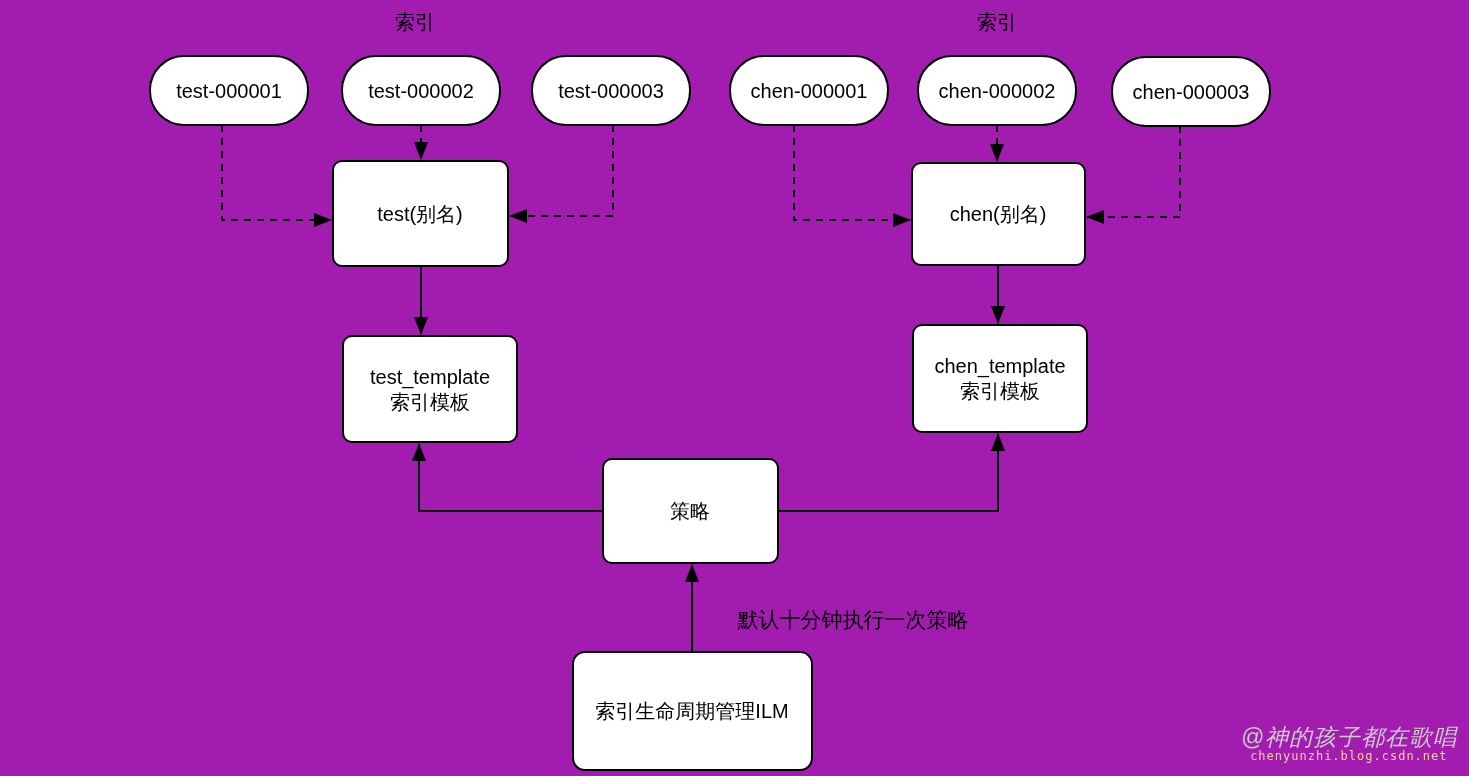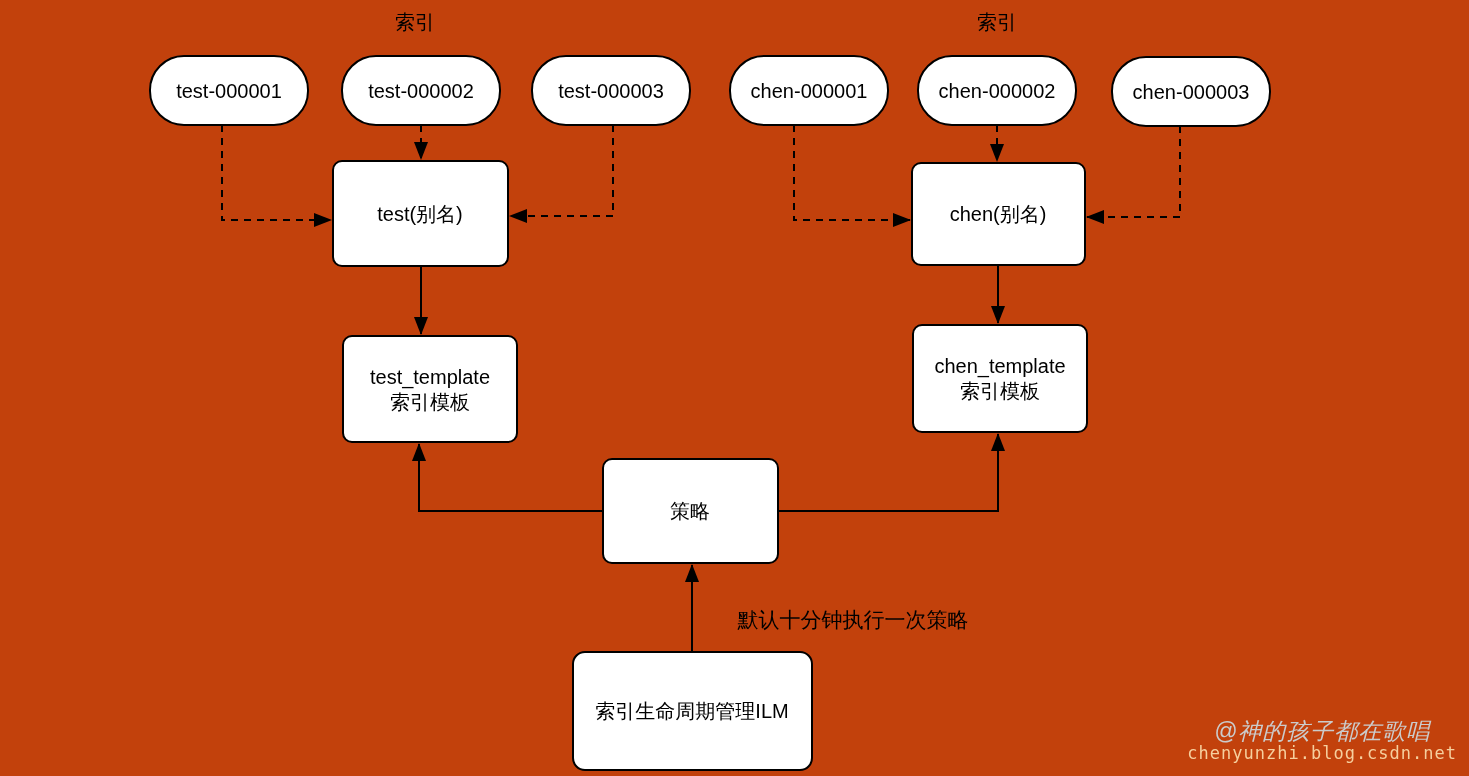--- a/index.html
+++ b/index.html
@@ -1,21 +1,21 @@
 <!DOCTYPE html>
 <html><head>
 <meta charset="utf-8">
 <style>
   html, body { margin: 0; padding: 0; background: #ffffff; }
   body { font-family: "Liberation Sans", sans-serif; }
   .canvas {
     position: relative;
     width: 1469px;
     height: 776px;
-    background: #c2410c;
+    background: #a21caf;
     overflow: hidden;
   }
   svg.diagram { position: absolute; left: 0; top: 0; }
   svg.diagram text {
     font-family: "Liberation Sans", sans-serif;
     fill: #000000;
   }
   .node-shape { fill: #ffffff; stroke: #000000; stroke-width: 2; }
   .edge { fill: none; stroke: #000000; stroke-width: 2; }
   .edge.dashed { stroke-dasharray: 7 6; }
@@ -33,21 +33,21 @@
   }
   .watermark-author {
     color: #cbcbcb;
     font-size: 23px;
     letter-spacing: 1px;
     white-space: nowrap;
     font-style: italic;
   }
   .watermark-site {
     color: #f6cf9e;
-    font-size: 17px;
+    font-size: 12px;
     font-family: "DejaVu Sans Mono", monospace;
     letter-spacing: 1px;
     white-space: nowrap;
   }
 </style>
 </head>
 <body>
 
 <div class="canvas">
   <svg class="diagram" width="1469" height="776" viewBox="0 0 1469 776">

